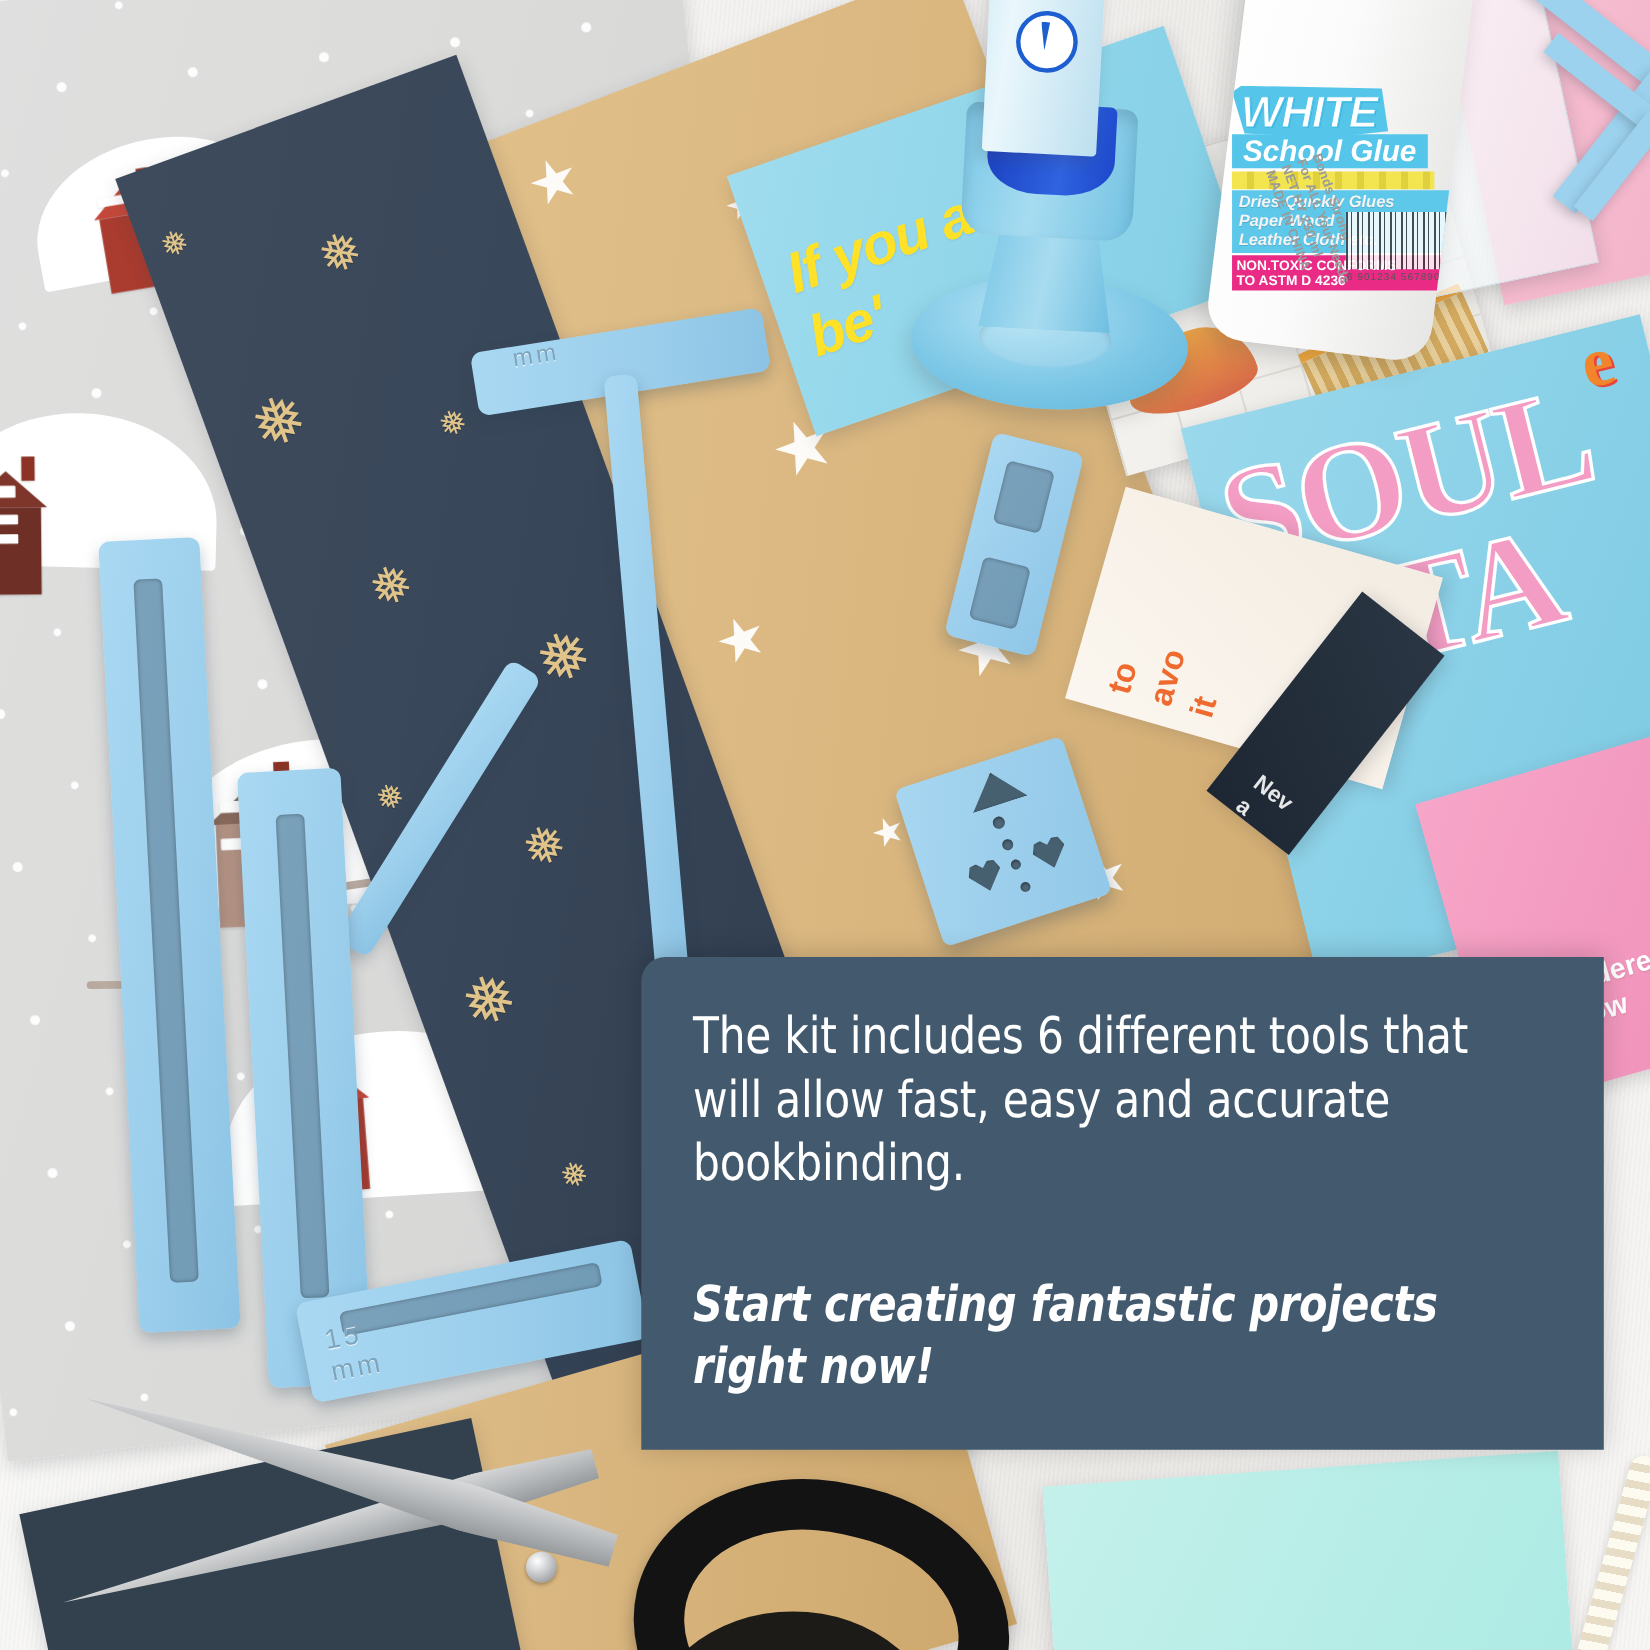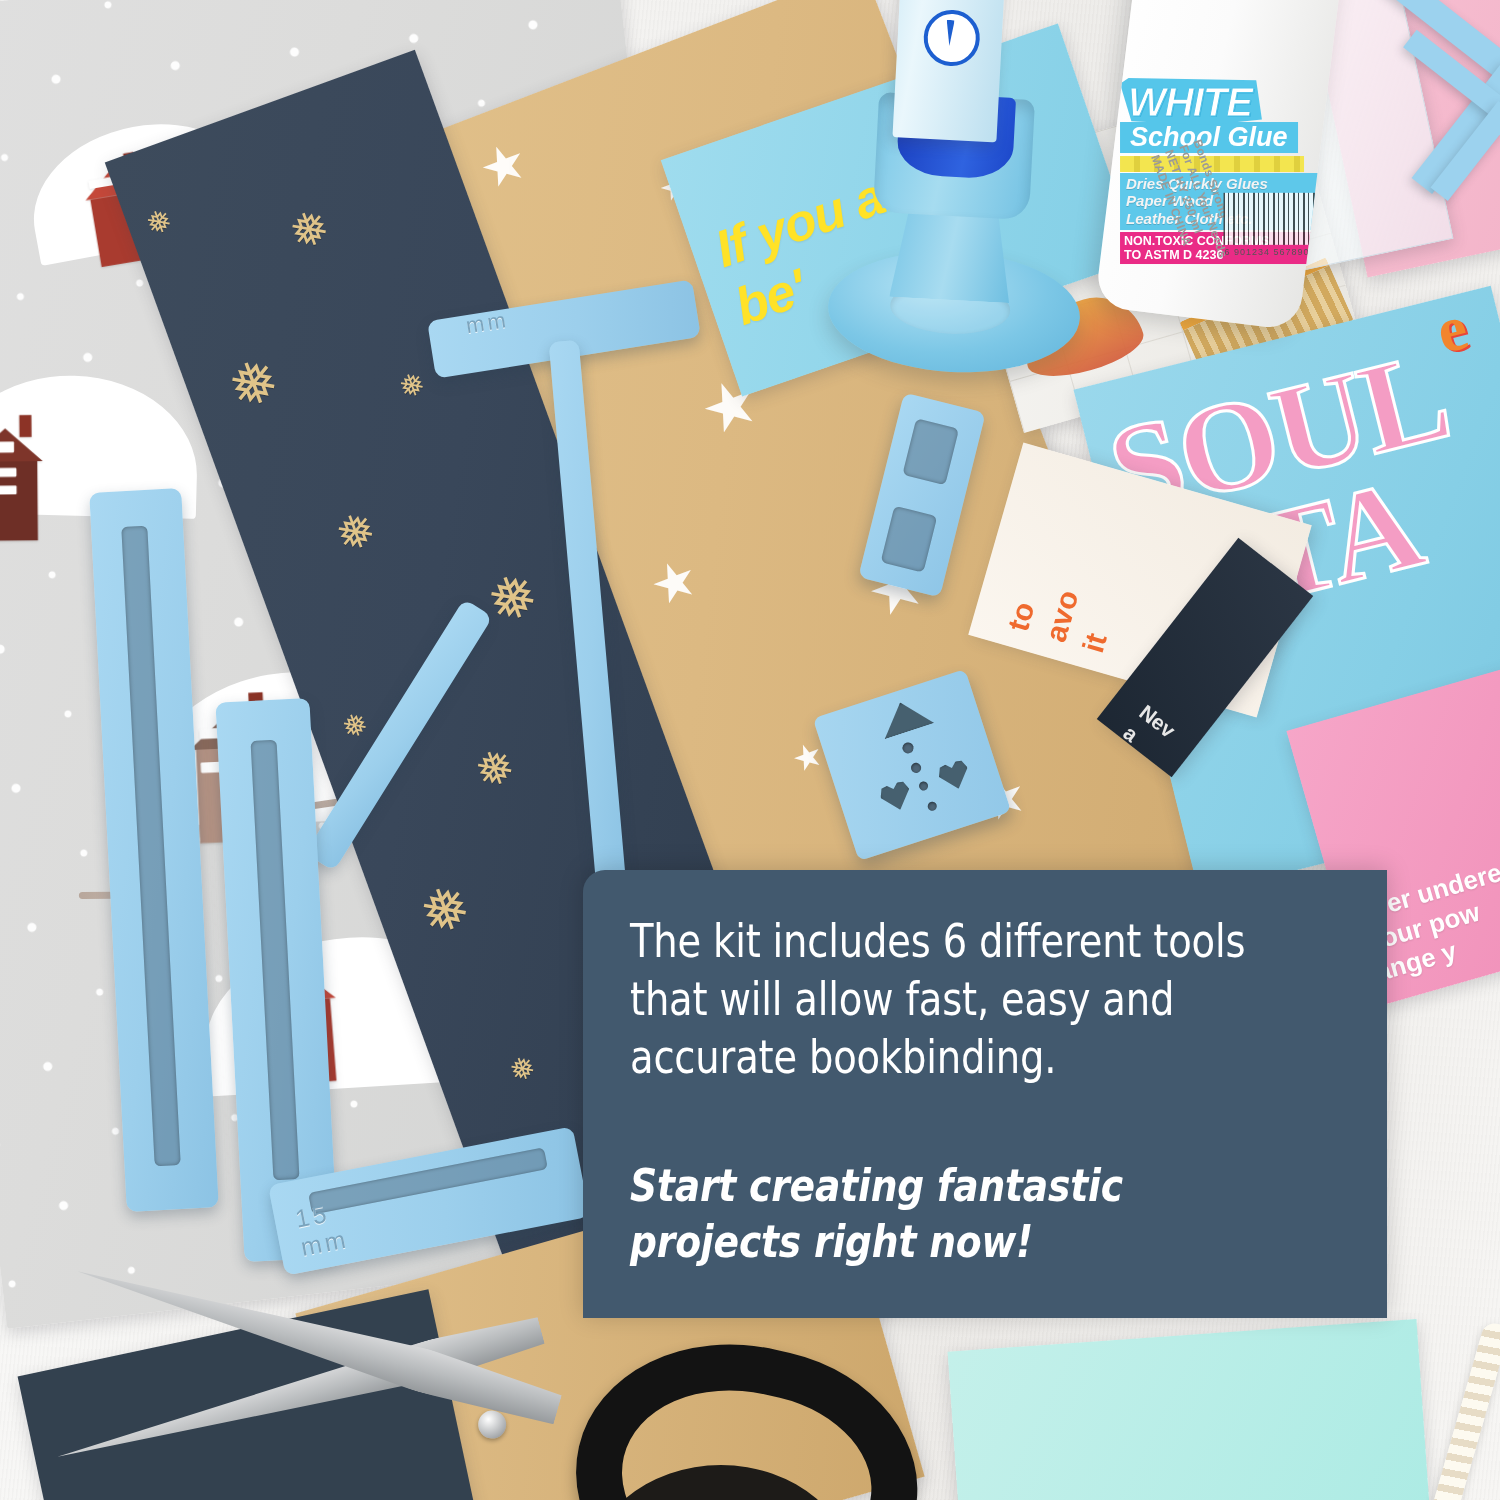--- a/index.html
+++ b/index.html
@@ -624,21 +624,21 @@
     border-radius: 50%;
     transform: rotate(-4deg);
     opacity: .95;
   }
 
   
   .caption-panel {
     position: absolute;
     left: 583px;
     top: 870px;
-    width: 804px;
+    width: 875px;
     height: 448px;
     background: #42596e;
     border-top-left-radius: 22px;
     box-shadow: 0 -2px 24px rgba(0,0,0,.18);
   }
   .caption-body {
     position: absolute;
     left: 47px;
     top: 42px;
     right: 30px;

